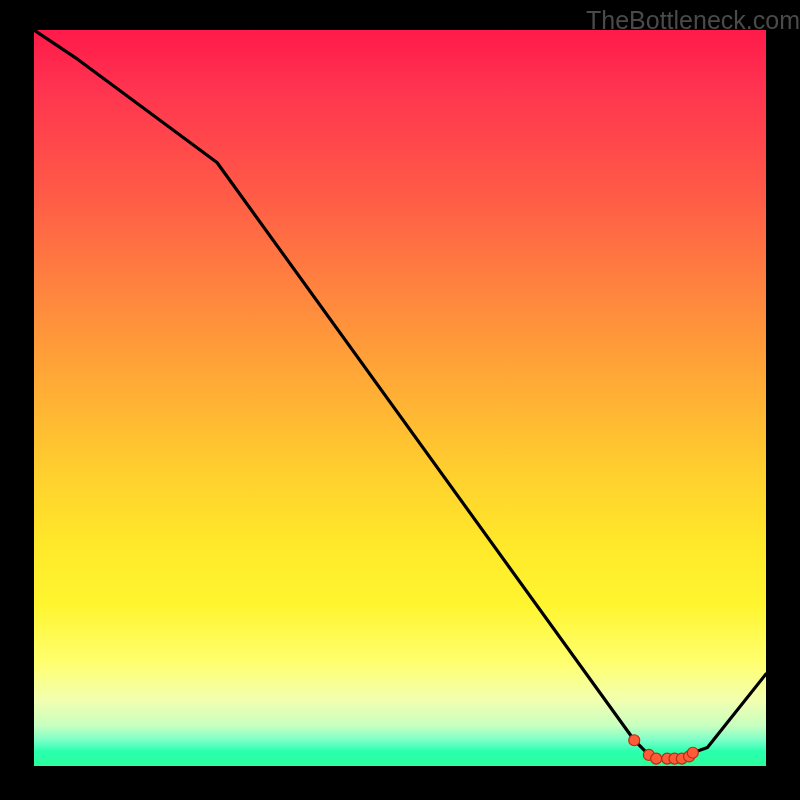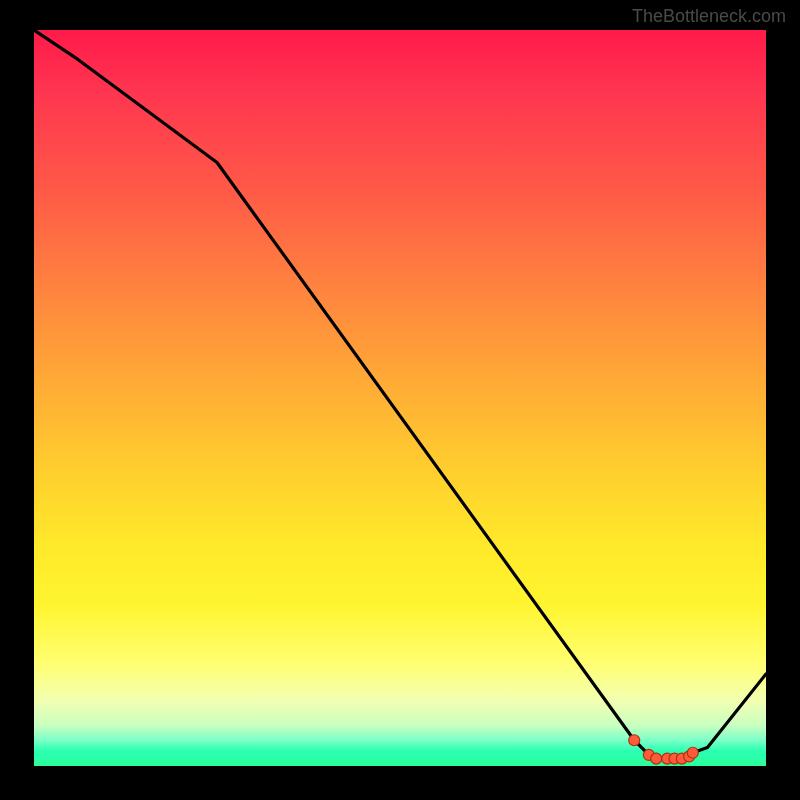--- a/index.html
+++ b/index.html
@@ -7,23 +7,23 @@
     width: 800px;
     height: 800px;
     background: #000;
     position: relative;
     font-family: Arial, Helvetica, sans-serif;
     overflow: hidden;
   }
   .watermark {
     position: absolute;
     top: 6px;
-    right: 14px;
+    right: 0;
     color: #4a4a4a;
-    font-size: 18px;
+    font-size: 25px;
     font-weight: 500;
     z-index: 10;
   }
   .plot-area {
     position: absolute;
     left: 34px;
     top: 30px;
     width: 732px;    
     height: 736px;   
   }

